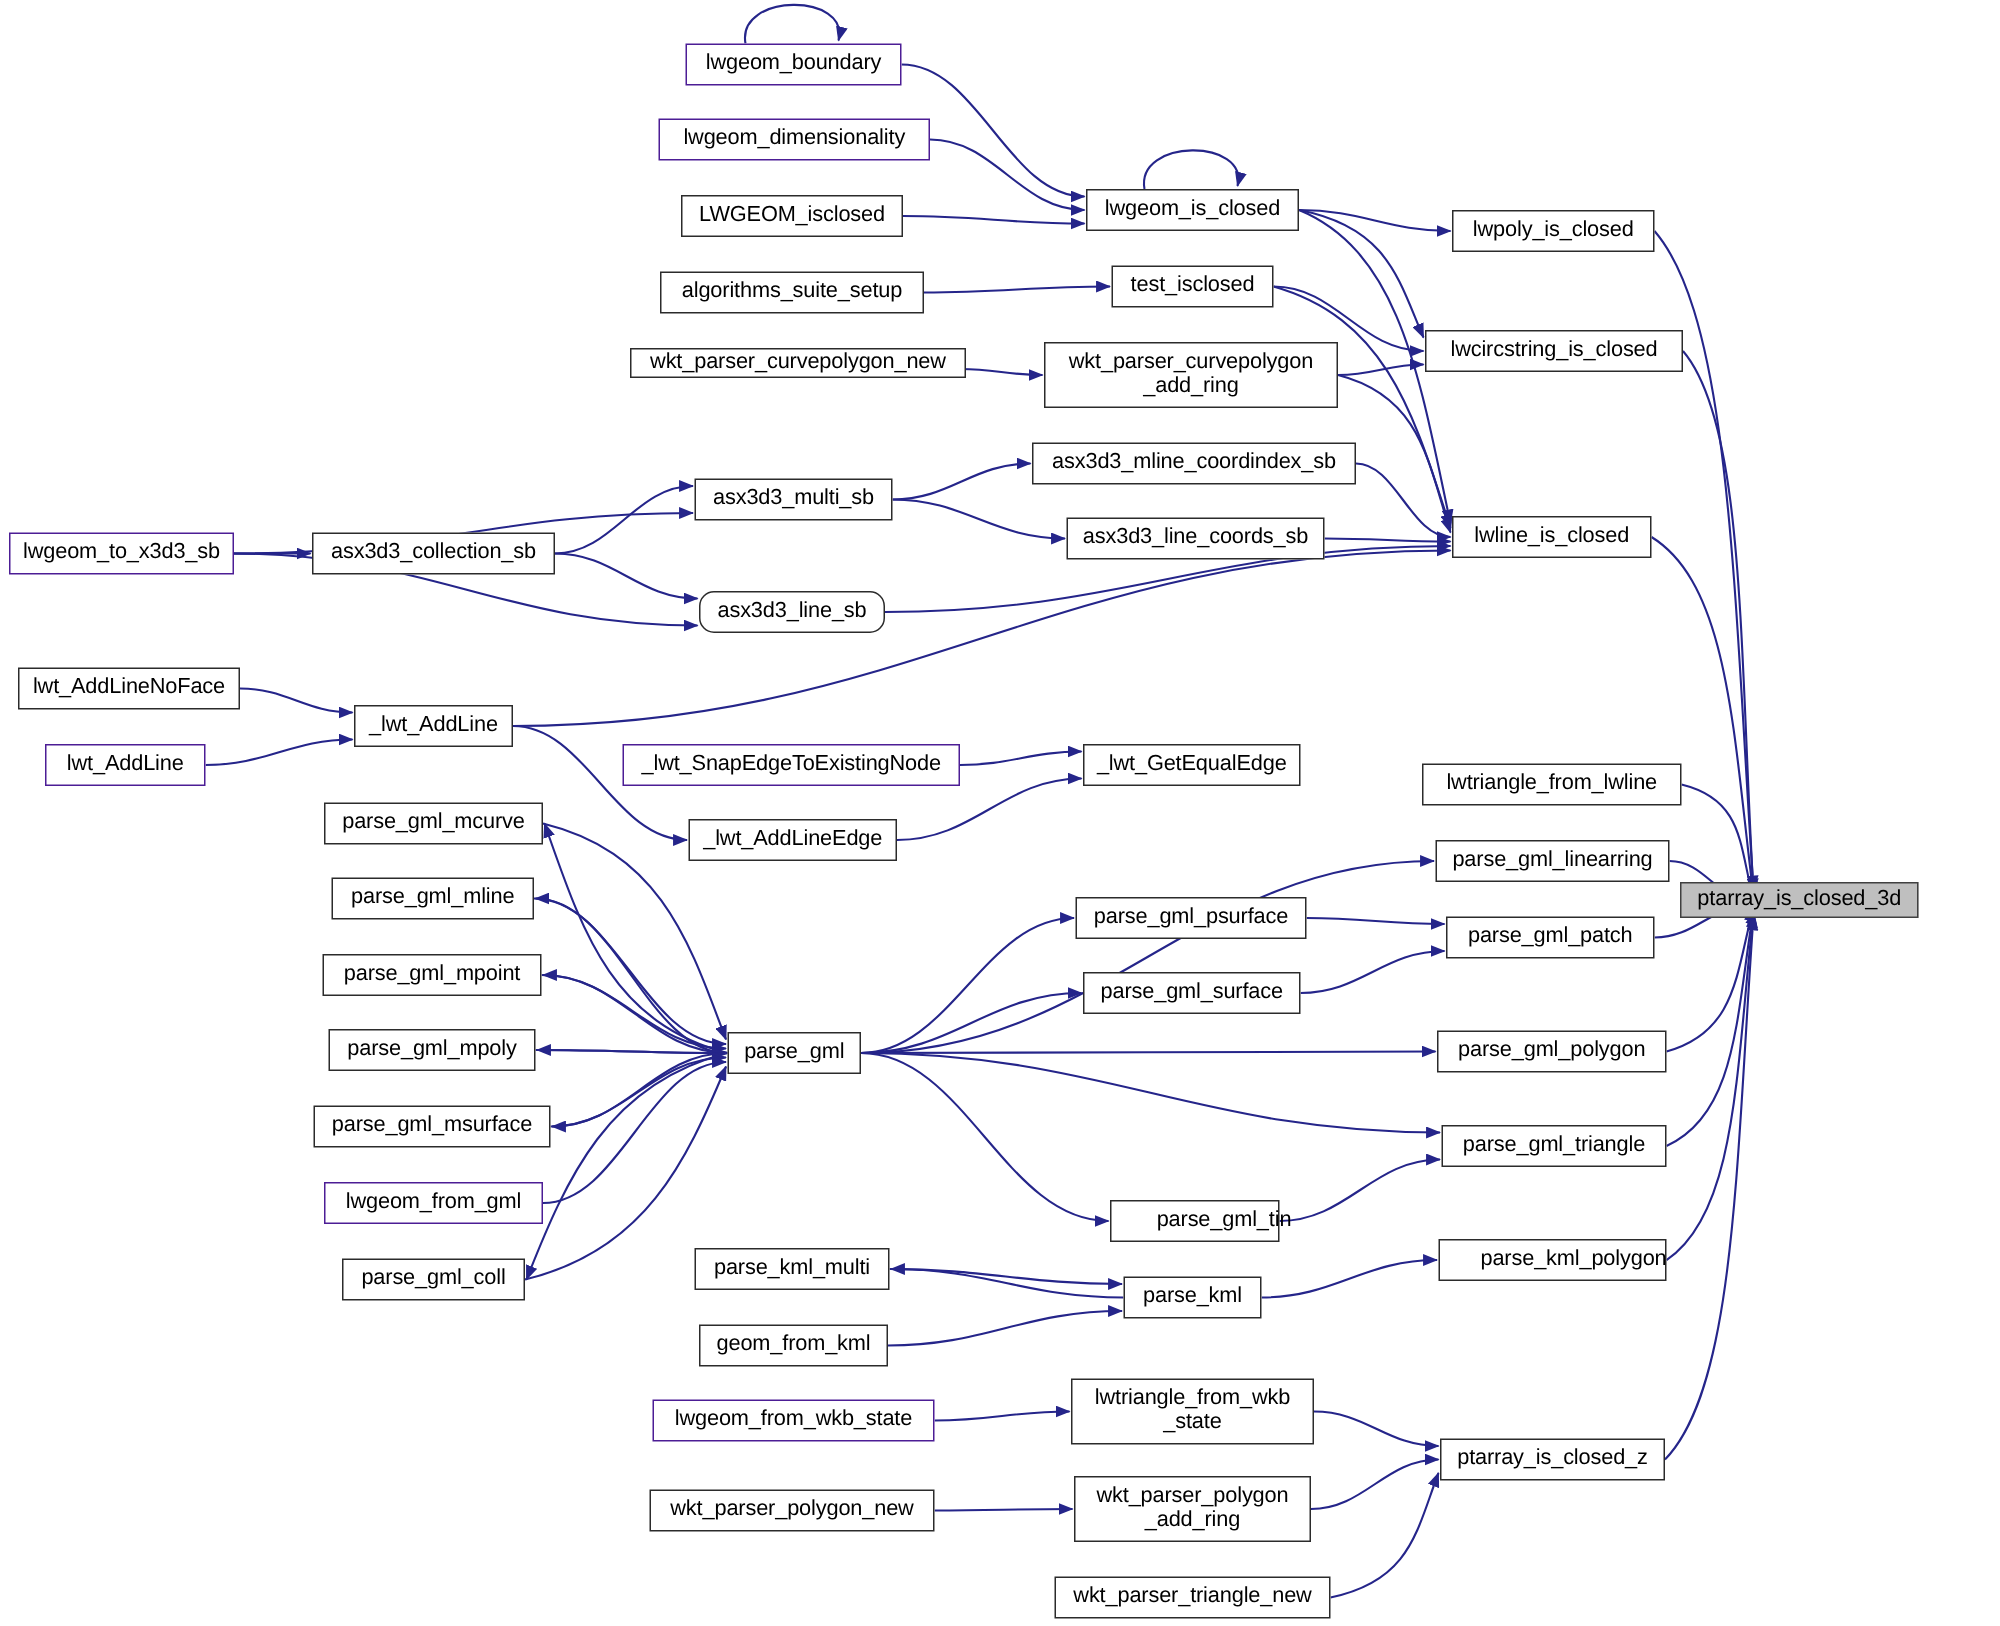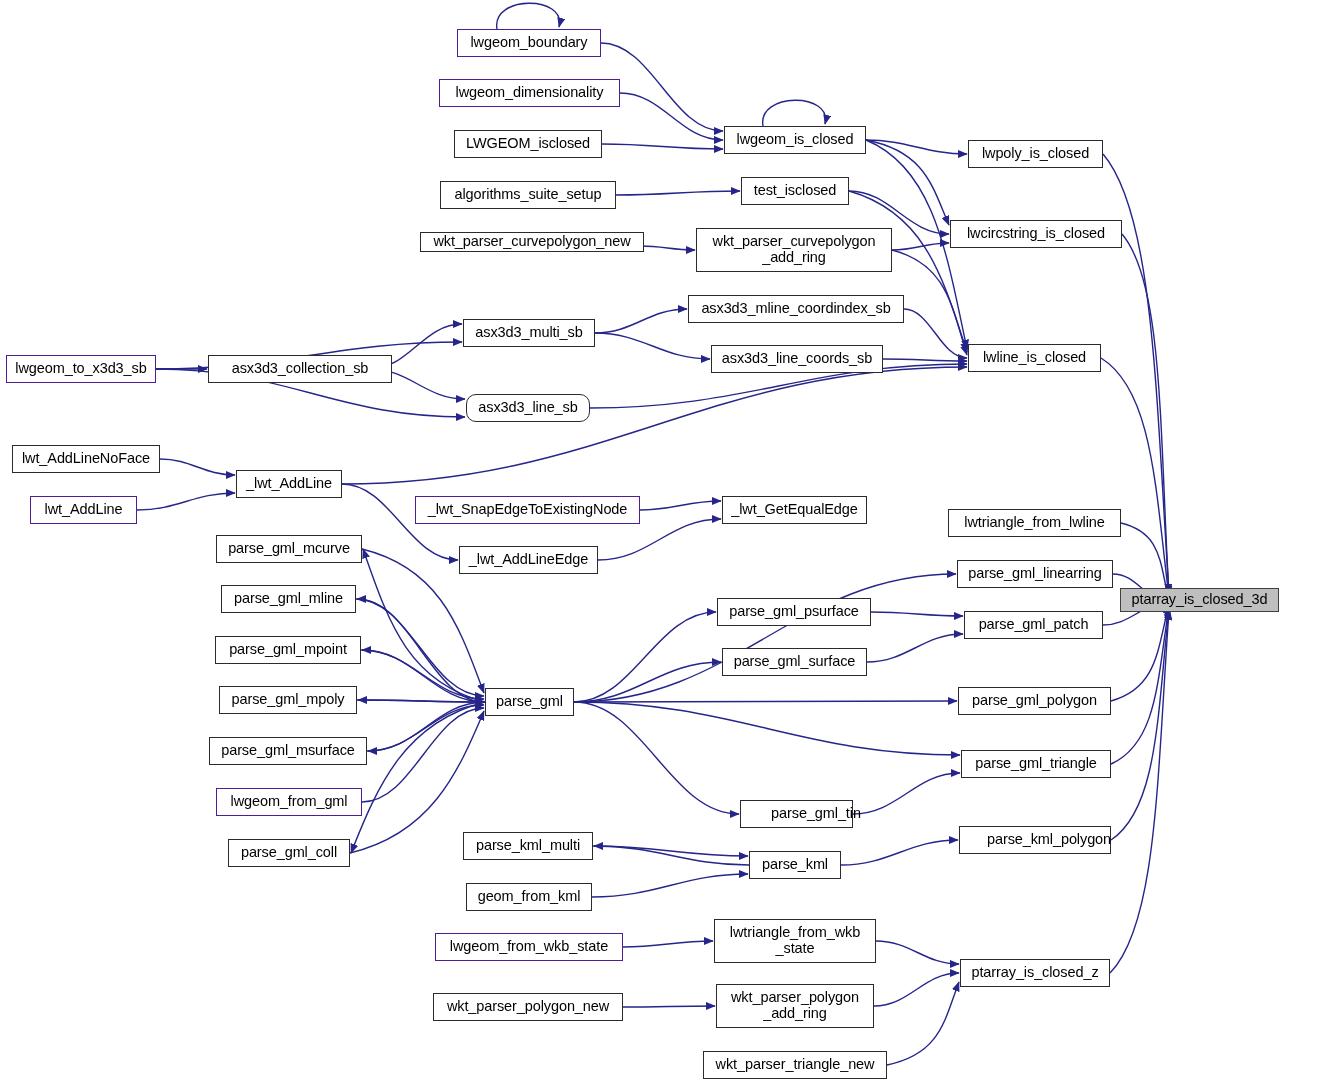--- a/index.html
+++ b/index.html
@@ -125,21 +125,21 @@
       <div class="node" style="left: 724px; top: 126px; width: 142px; height: 28px;">lwgeom_is_closed</div>
       <div class="node" style="left: 741px; top: 177px; width: 108px; height: 28px;">test_isclosed</div>
       <div class="node" style="left: 696px; top: 228px; width: 196px; height: 44px;">wkt_parser_curvepolygon
 _add_ring</div>
       <div class="node" style="left: 968px; top: 140px; width: 135px; height: 28px;">lwpoly_is_closed</div>
       <div class="node" style="left: 950px; top: 220px; width: 172px; height: 28px;">lwcircstring_is_closed</div>
       <div class="node" style="left: 968px; top: 344px; width: 133px; height: 28px;">lwline_is_closed</div>
       <div class="node" style="left: 688px; top: 295px; width: 216px; height: 28px;">asx3d3_mline_coordindex_sb</div>
       <div class="node" style="left: 711px; top: 345px; width: 172px; height: 28px;">asx3d3_line_coords_sb</div>
       <div class="node" style="left: 463px; top: 319px; width: 132px; height: 28px;">asx3d3_multi_sb</div>
-      <div class="node" style="left: 208px; top: 355px; width: 184px; height: 28px;">asx3d3_collection_sb</div>
+      <div class="node" style="left: 208px; top: 355px; width: 162px; height: 28px;">asx3d3_collection_sb</div>
       <div class="node" style="left: 466px; top: 394px; width: 124px; height: 28px; border-radius: 10px;">asx3d3_line_sb</div>
       <div class="node red" style="left: 6px; top: 355px; width: 150px; height: 28px;">lwgeom_to_x3d3_sb</div>
       <div class="node" style="left: 12px; top: 445px; width: 148px; height: 28px;">lwt_AddLineNoFace</div>
       <div class="node red" style="left: 30px; top: 496px; width: 107px; height: 28px;">lwt_AddLine</div>
       <div class="node" style="left: 236px; top: 470px; width: 106px; height: 28px;">_lwt_AddLine</div>
       <div class="node red" style="left: 415px; top: 496px; width: 225px; height: 28px;">_lwt_SnapEdgeToExistingNode</div>
       <div class="node" style="left: 722px; top: 496px; width: 145px; height: 28px;">_lwt_GetEqualEdge</div>
       <div class="node" style="left: 459px; top: 546px; width: 139px; height: 28px;">_lwt_AddLineEdge</div>
       <div class="node" style="left: 948px; top: 509px; width: 173px; height: 28px;">lwtriangle_from_lwline</div>
       <div class="node" style="left: 957px; top: 560px; width: 156px; height: 28px;">parse_gml_linearring</div>

